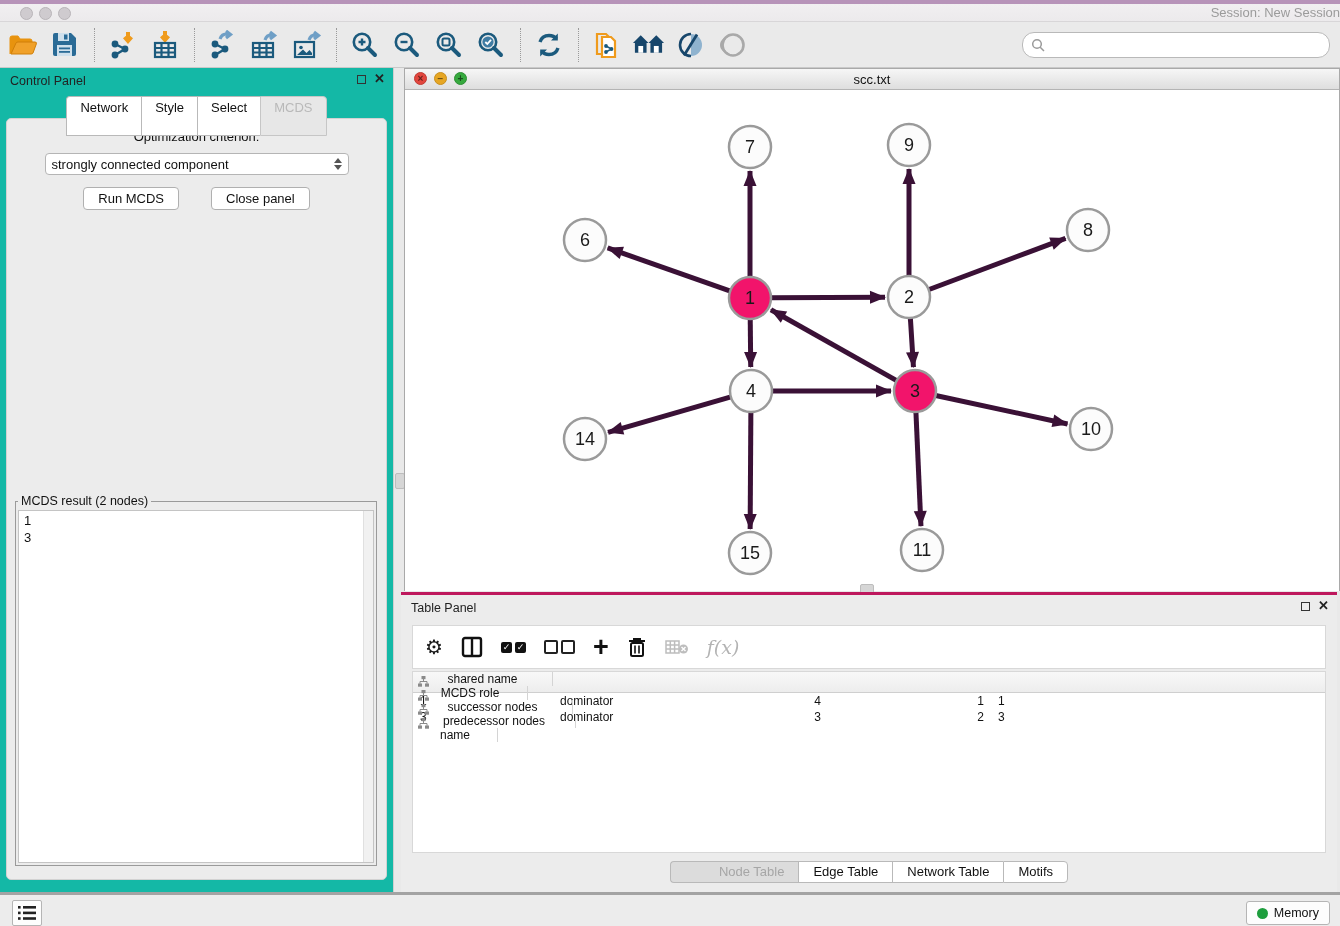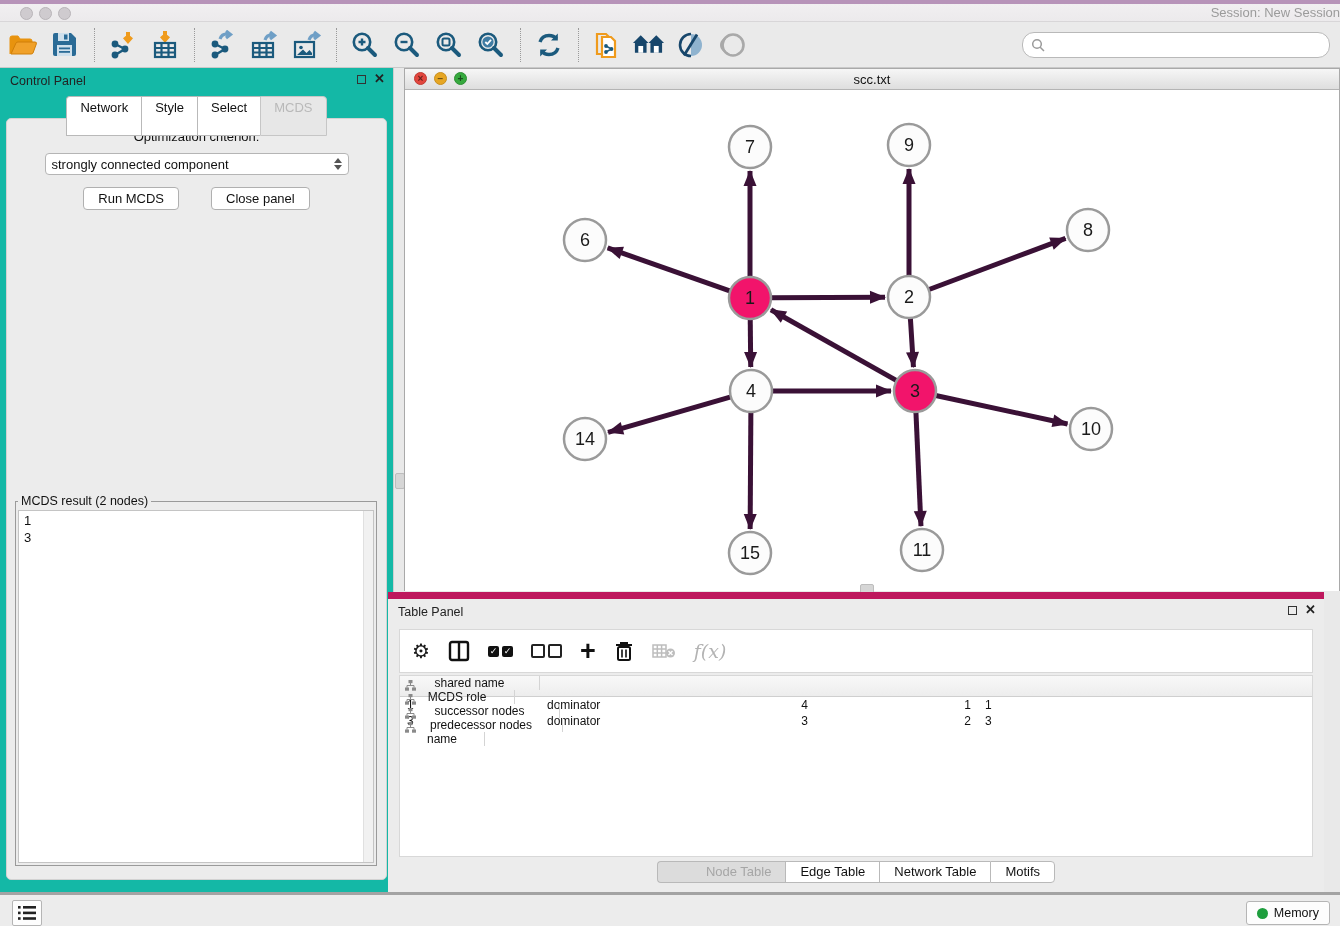--- a/index.html
+++ b/index.html
@@ -84,22 +84,22 @@
   }
   .nw-title{position:absolute;left:0;right:0;top:3px;text-align:center;font-size:13px;color:#111;}
   .nw-lights{position:absolute;left:9px;top:3px;display:flex;gap:7px;}
   .light{width:13px;height:13px;border-radius:50%;display:flex;align-items:center;justify-content:center;
          font-size:10px;font-weight:bold;color:rgba(0,0,0,.55);box-sizing:border-box;cursor:pointer;line-height:1;}
   .nw-canvas{position:relative;width:100%;height:501px;background:#fff;overflow:hidden;}
   .splitter-v{position:absolute;left:395px;top:473px;width:8px;height:14px;background:#d6d6d6;border:1px solid #bdbdbd;border-radius:2px;}
   .splitter-h{position:absolute;left:860px;top:584px;width:12px;height:8px;background:#d6d6d6;border:1px solid #bdbdbd;border-radius:2px;}
   
   .table-panel{
-    position:absolute;left:388px;top:592px;width:936px;height:300px;background:#ececec;box-sizing:border-box;
-    border-top:7px solid #be185d;
+    position:absolute;left:401px;top:592px;width:936px;height:300px;background:#ececec;box-sizing:border-box;
+    border-top:3px solid #be185d;
   }
   .tp-toolbar{
     position:absolute;left:11px;top:30px;width:914px;height:44px;background:#fff;
     border:1px solid #d8d8d8;display:flex;align-items:center;padding-left:12px;box-sizing:border-box;gap:18px;
   }
   .tp-ico{display:flex;align-items:center;justify-content:center;cursor:pointer;}
   .gear-glyph{font-size:20px;color:#1a1a1a;}
   .chk-pair{display:flex;gap:3px;}
   .chk{width:11px;height:11px;background:#111;border-radius:2px;color:#fff;font-size:9px;display:flex;align-items:center;justify-content:center;}
   .unchk{width:10px;height:10px;border:2px solid #222;border-radius:2px;background:#fff;box-sizing:content-box;}

